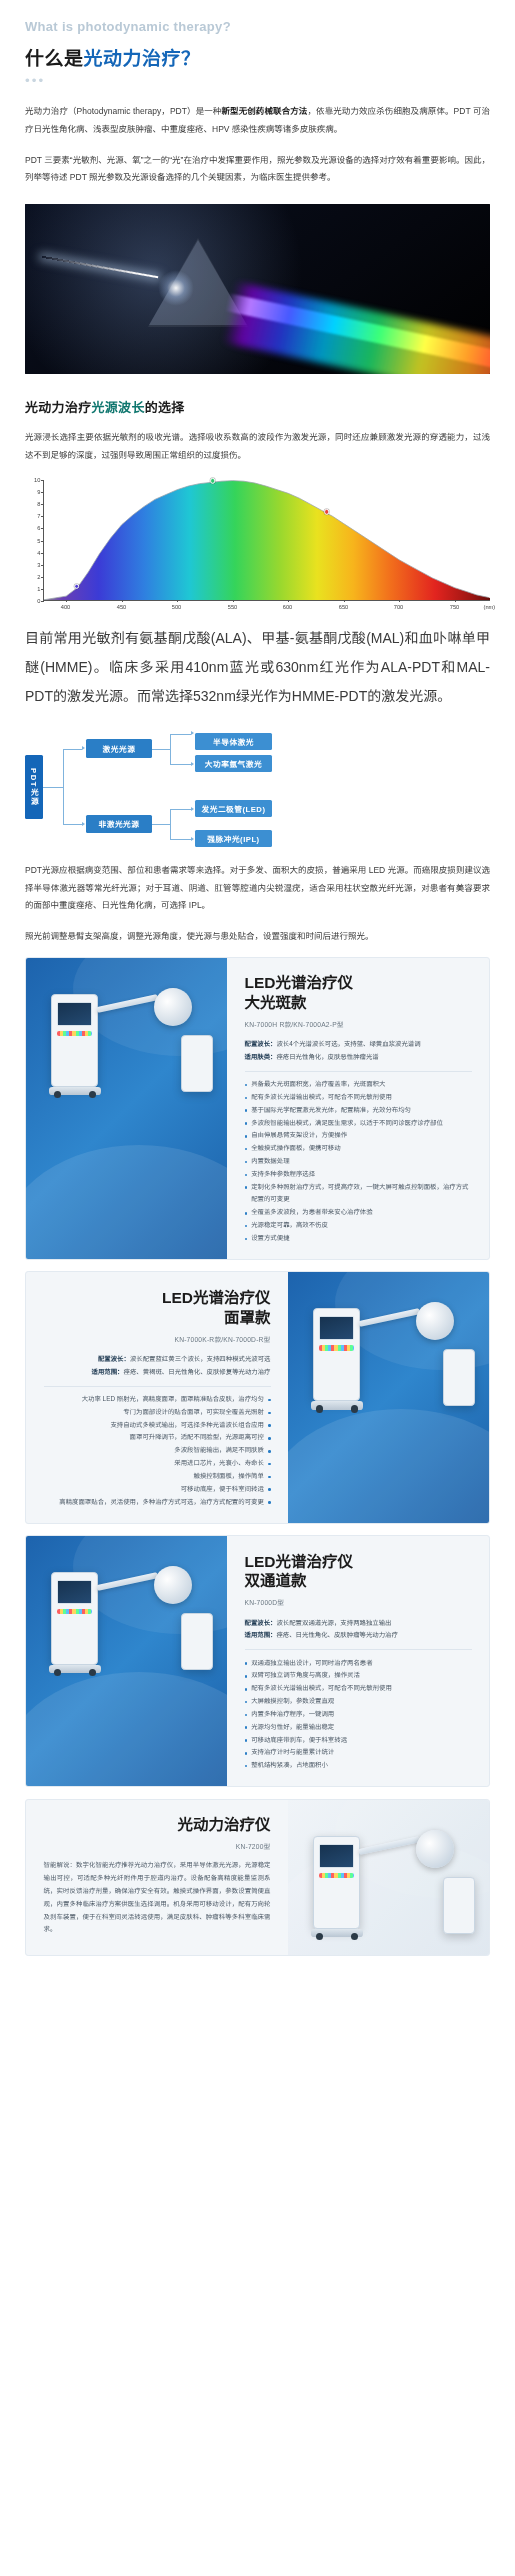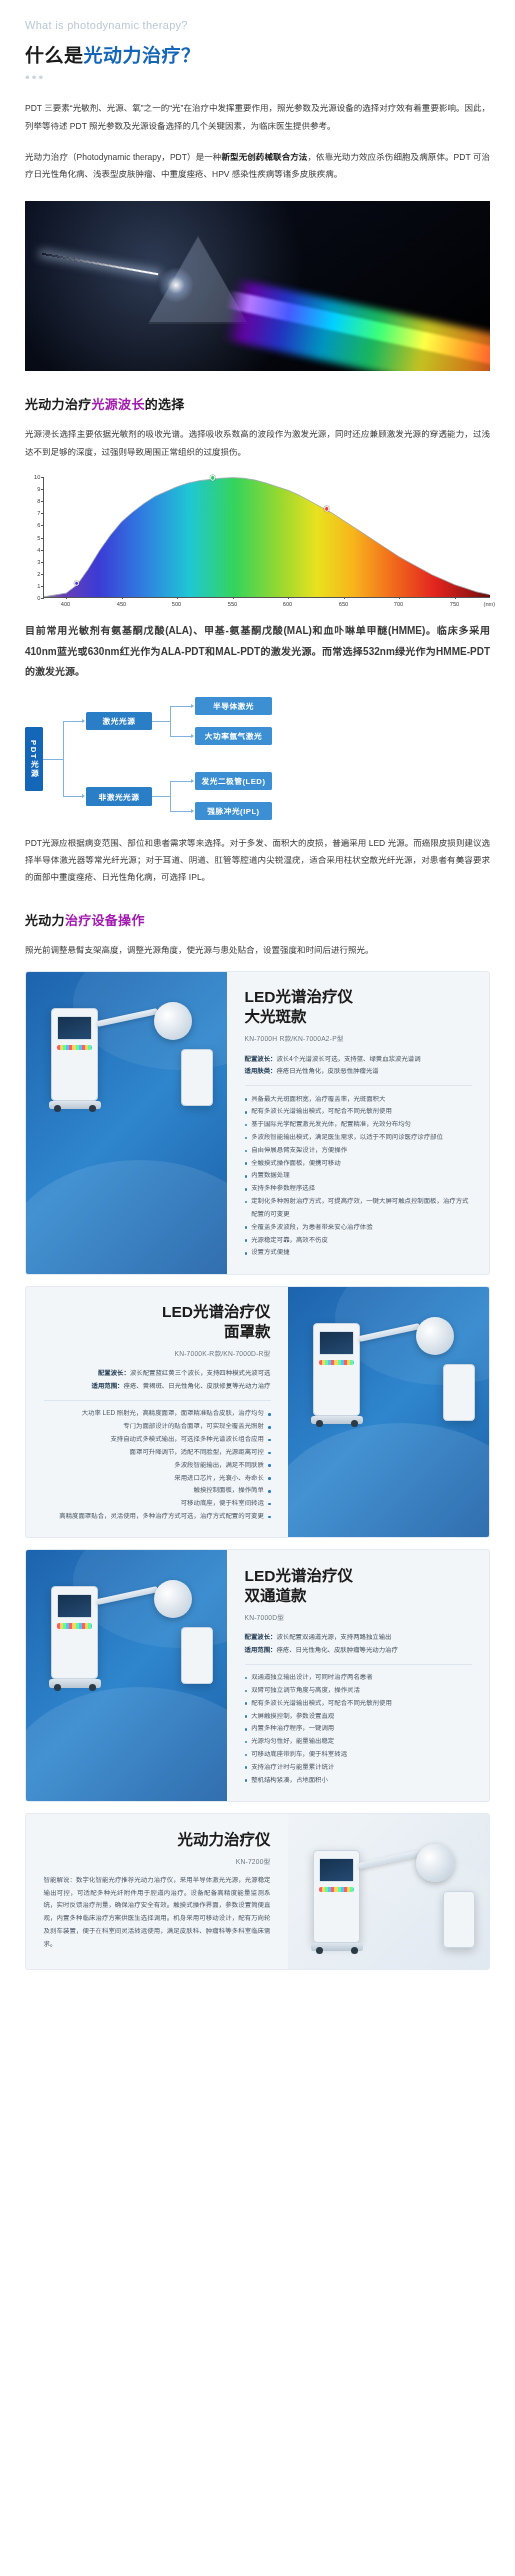--- a/index.html
+++ b/index.html
@@ -9,24 +9,24 @@
     font-family: "Liberation Sans", "DejaVu Sans", sans-serif;
     color: #333;
   }
   .page { width: 515px; margin: 0 auto; position: relative; }
 
   
   .hero {
     padding: 18.5px 25px 5.2px 25px;
   }
   .hero-en {
-    font-size: 11px;
+    font-size: 13px;
     color: #b9c9d6;
     letter-spacing: 0.3px;
-    font-weight: 400;
+    font-weight: 700;
   }
   .hero-cn {
     margin-top: 9px;
     font-size: 19px;
     font-weight: 700;
     color: #1b1b1b;
     letter-spacing: 0.5px;
   }
   .hero-cn .accent { color: #1466b8; }
   .hero-dots {
@@ -132,21 +132,21 @@
   }
 
   
   h2.sec {
     margin: 23px 25px 0 25px;
     font-size: 13px;
     font-weight: 700;
     color: #1b1b1b;
     letter-spacing: 0.3px;
   }
-  h2.sec .accent { color: #a21caf; }
+  h2.sec .accent { color: #0f766e; }
   h3.sub {
     margin: 15.5px 25px 0 25px;
     font-size: 9.3px;
     font-weight: 700;
     color: #222;
   }
 
   
   .chart-box {
     margin: 13.4px 25px 0 25px;
@@ -205,25 +205,24 @@
   .marker {
     position: absolute;
     width: 5.7px; height: 5.7px;
     border-radius: 50%;
     border: 1px solid #fff;
     transform: translate(-50%, 50%);
     box-shadow: 0 0 0 0.5px rgba(0,0,0,.25);
   }
   .chart-caption {
     margin: 10.3px 25px 0 25px;
-    font-size: 10px;
+    font-size: 14px;
     line-height: 2.05;
     color: #3b3b3b;
     text-align: justify;
-    font-weight: bold;
   }
 
   
   .flow {
     margin: 14.4px 25px 0 25px;
     position: relative;
     height: 124px;
   }
   .flow-root {
     position: absolute;
@@ -408,22 +407,22 @@
 
   <div class="hero">
     <div class="hero-en">What is photodynamic therapy?</div>
     <div class="hero-cn">
       <span>什么是</span><span class="accent">光动力治疗？</span>
     </div>
     <div class="hero-dots">•••</div>
   </div>
 
   <div class="body-wrap">
+    <p class="para"><span>光动力治疗（Photodynamic therapy，PDT）是一种</span><span class="b">新型无创药械联合方法</span><span>，依靠光动力效应杀伤细胞及病原体。PDT 可治疗日光性角化病、浅表型皮肤肿瘤、中重度痤疮、HPV 感染性疾病等诸多皮肤疾病。</span></p>
     <p class="para">PDT 三要素“光敏剂、光源、氧”之一的“光”在治疗中发挥重要作用，照光参数及光源设备的选择对疗效有着重要影响。因此，列举等待述 PDT 照光参数及光源设备选择的几个关键因素，为临床医生提供参考。</p>
-    <p class="para"><span>光动力治疗（Photodynamic therapy，PDT）是一种</span><span class="b">新型无创药械联合方法</span><span>，依靠光动力效应杀伤细胞及病原体。PDT 可治疗日光性角化病、浅表型皮肤肿瘤、中重度痤疮、HPV 感染性疾病等诸多皮肤疾病。</span></p>
   </div>
 
   <div class="prism-box">
     <div class="prism-glow"></div>
     <div class="beam-in"></div>
     <div class="prism-edge"></div>
     <div class="prism-shape"></div>
     <div class="spark"></div>
     <div class="rainbow"></div>
     <div class="rainbow2"></div>
@@ -522,41 +521,38 @@
     <div class="flow-node l2" style="top:14.4px;">激光光源</div>
     <div class="flow-node l2" style="top:90px;">非激光光源</div>
 
     <div class="flow-line" style="left:127px; top:24px; width:18.5px; height:1px;"></div>
     <div class="flow-line" style="left:145px; top:8.8px; width:1px; height:31px;"></div>
     <div class="flow-line" style="left:146px; top:8.8px; width:19.6px; height:1px;"></div>
     <div class="flow-line" style="left:146px; top:39px; width:19.6px; height:1px;"></div>
     <div class="flow-arrow" style="left:166px; top:6.7px;"></div>
     <div class="flow-arrow" style="left:166px; top:37px;"></div>
 
-    <div class="flow-node l3" style="top:0px;">半导体激光</div>
+    <div class="flow-node l3" style="top:8px;">半导体激光</div>
     <div class="flow-node l3" style="top:30px;">大功率氩气激光</div>
 
     <div class="flow-line" style="left:127px; top:99px; width:18.5px; height:1px;"></div>
     <div class="flow-line" style="left:145px; top:84px; width:1px; height:31px;"></div>
     <div class="flow-line" style="left:146px; top:84px; width:19.6px; height:1px;"></div>
     <div class="flow-line" style="left:146px; top:114px; width:19.6px; height:1px;"></div>
     <div class="flow-arrow" style="left:166px; top:82px;"></div>
     <div class="flow-arrow" style="left:166px; top:112px;"></div>
 
     <div class="flow-node l3" style="top:75px;">发光二极管(LED)</div>
     <div class="flow-node l3" style="top:105px;">强脉冲光(IPL)</div>
   </div>
 
   <div class="body-wrap">
     <p class="para">PDT光源应根据病变范围、部位和患者需求等来选择。对于多发、面积大的皮损，普遍采用 LED 光源。而癌限皮损则建议选择半导体激光器等常光纤光源；对于耳道、阴道、肛管等腔道内尖锐湿疣，适合采用柱状空散光纤光源，对患者有美容要求的面部中重度痤疮、日光性角化病，可选择 IPL。</p>
   </div>
 
-  <h2 class="sec">
-    <span>光动力</span><span class="accent">治疗设备操作</span>
-  </h2>
   <div class="body-wrap">
     <p class="para">照光前调整悬臂支架高度，调整光源角度，使光源与患处贴合，设置强度和时间后进行照光。</p>
   </div>
 
 
   <div id="productList">
       <div class="prod-card">
         <div class="card-inner">
           <div class="card-img">
       <div class="wave"></div>

